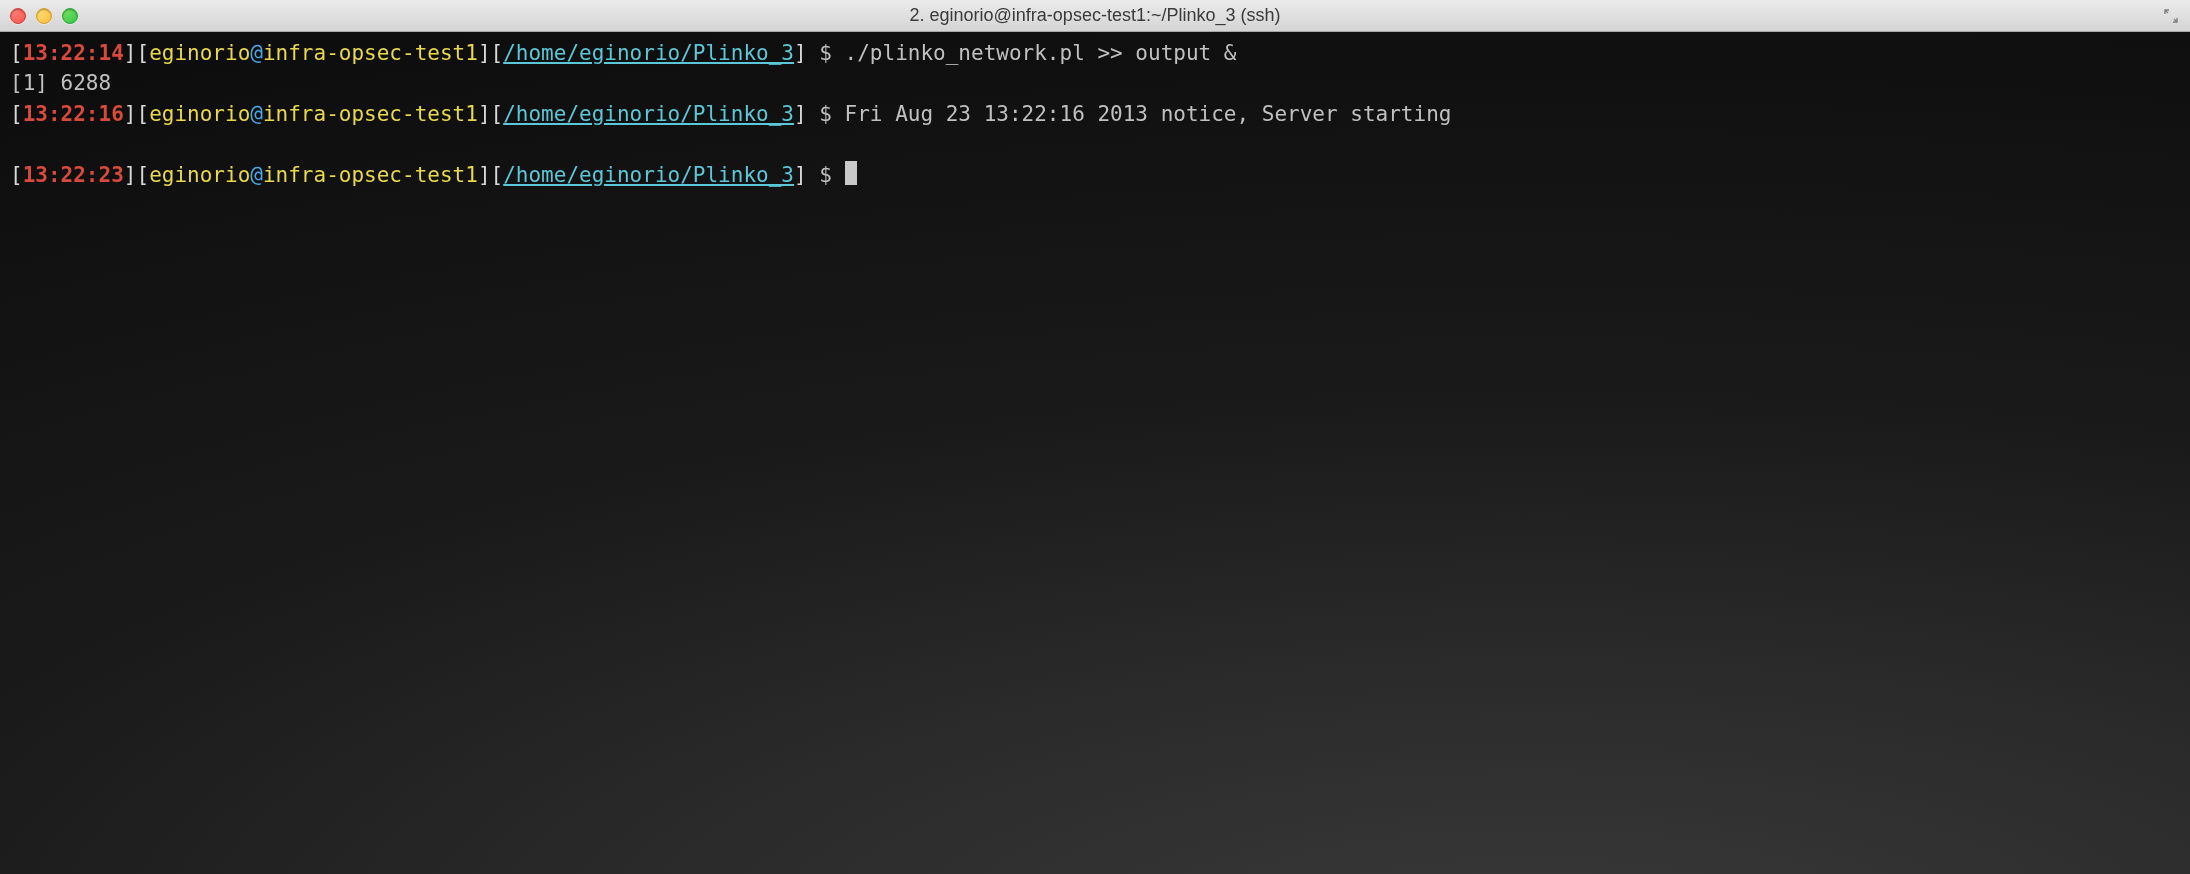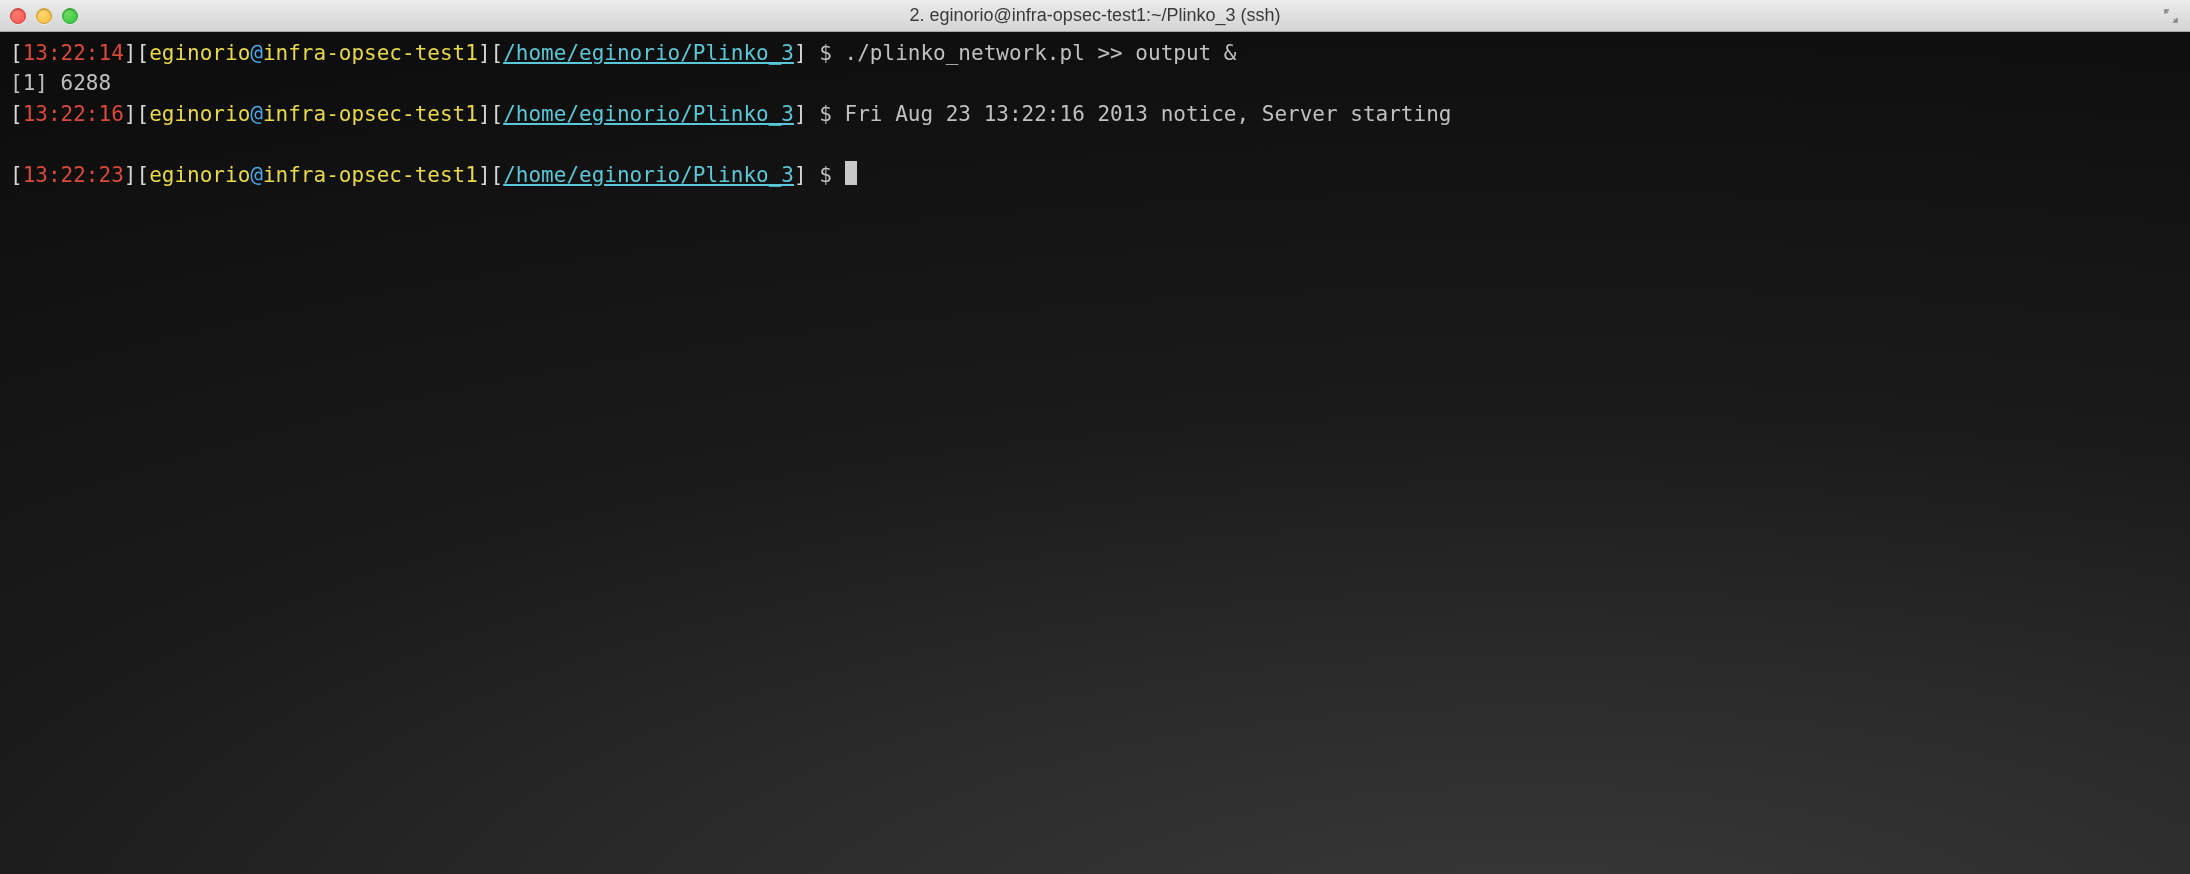--- a/index.html
+++ b/index.html
@@ -100,21 +100,21 @@
       color: #c8c8c8;
       white-space: pre;
       overflow: hidden;
     }
     
     .term-line {
       display: block;
     }
     
     .c-white { color: #d8d8d8; }
-    .c-red { color: #d94a3a; }
+    .c-red { color: #d94a3a; font-weight: bold; }
     .c-yellow { color: #e8d84a; margin-top: 16px; }
     .c-cyan { color: #4aa8e8; }
     .c-path { color: #5ac8d8; text-decoration: underline; }
     .c-gray { color: #c0c0c0; }
     
     .cursor-block {
       display: inline-block;
       width: 12px;
       height: 24px;
       background: #c8c8c8;

